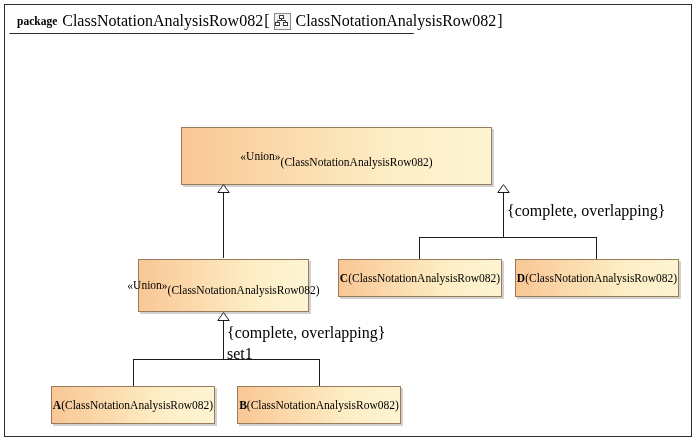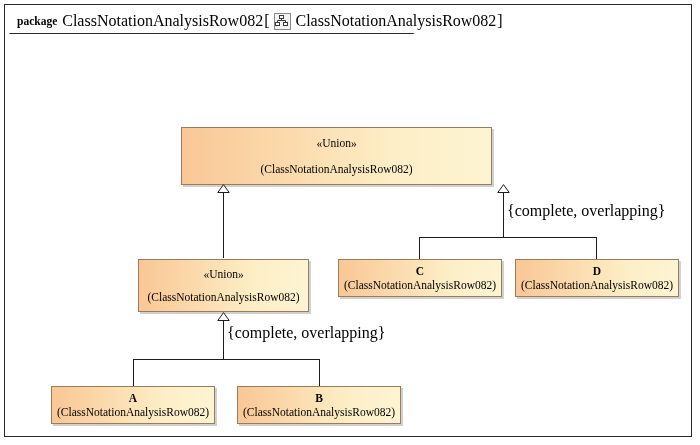--- a/index.html
+++ b/index.html
@@ -77,21 +77,21 @@
   }
 
   
   .uml-box {
     position: absolute;
     box-sizing: border-box;
     border: 1px solid #9a7b5a;
     background: linear-gradient(to right, #f9c795 0%, #fbd9ab 32%, #fdeec6 68%, #fdf4d2 100%);
     box-shadow: 2px 2px 0 0 rgba(0,0,0,0.18);
     display: flex;
-    flex-direction: column;
+    flex-direction: row;
     align-items: center;
     justify-content: center;
     color: #000000;
     z-index: 2;
   }
   .uml-name {
     font-size: 11.5px;
     line-height: 1.25;
     text-align: center;
     white-space: nowrap;
@@ -179,20 +179,21 @@
 
   <div class="vline" style="left:218px; top:316px; height:38px;"></div>
   <div class="hline" style="left:128px; top:354px; width:187px;"></div>
   <div class="vline" style="left:128px; top:354px; height:29px;"></div>
   <div class="vline" style="left:314px; top:354px; height:29px;"></div>
   <svg class="gen-triangle" style="left:212px; top:307px;" viewBox="0 0 13 9">
     <path d="M 6.5 0.6 L 12.2 8.5 L 0.8 8.5 Z" fill="#ffffff" stroke="#1c1c1c" stroke-width="1"></path>
   </svg>
   <div class="gen-label" style="left:222px; top:318px;">
     <div>{complete, overlapping}</div>
+    <div>set1</div>
   </div>
 
   <div class="uml-box" style="left:176px; top:122px; width:311px; height:58px;">
     <div class="uml-name">«Union»</div>
     <div class="uml-qual" style="margin-top:12px;">(ClassNotationAnalysisRow082)</div>
   </div>
 
   <div class="uml-box" style="left:133px; top:254px; width:171px; height:53px;">
     <div class="uml-name">«Union»</div>
     <div class="uml-qual" style="margin-top:9px;">(ClassNotationAnalysisRow082)</div>

